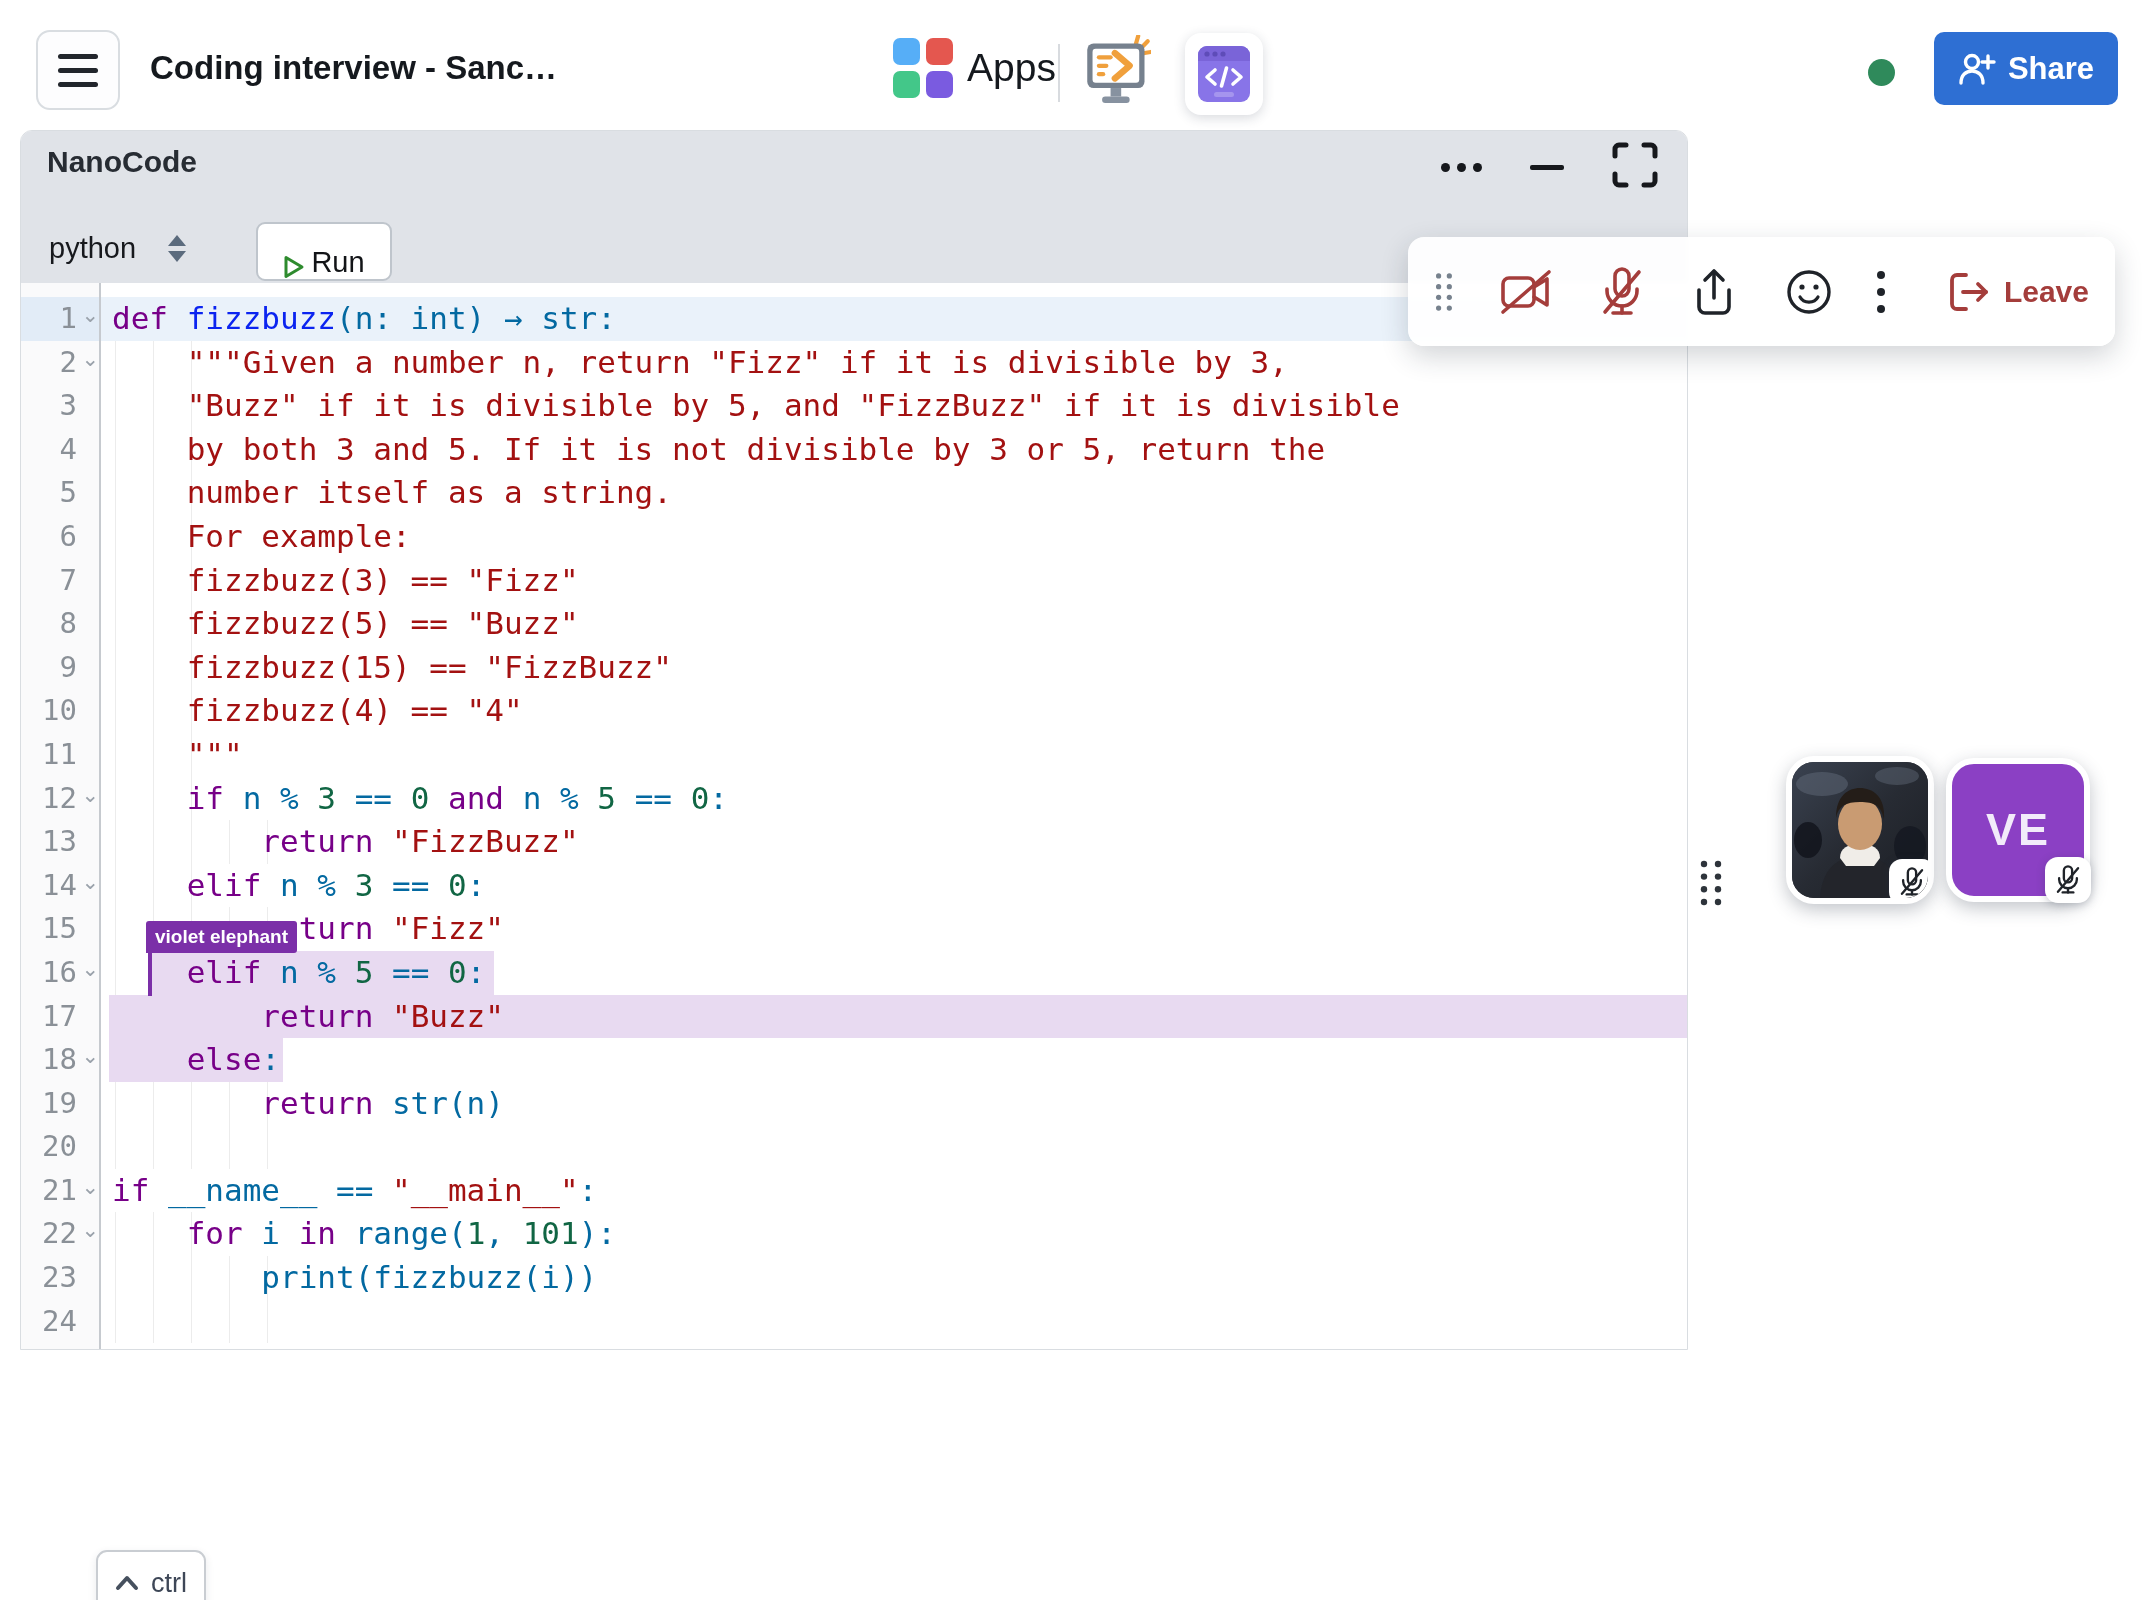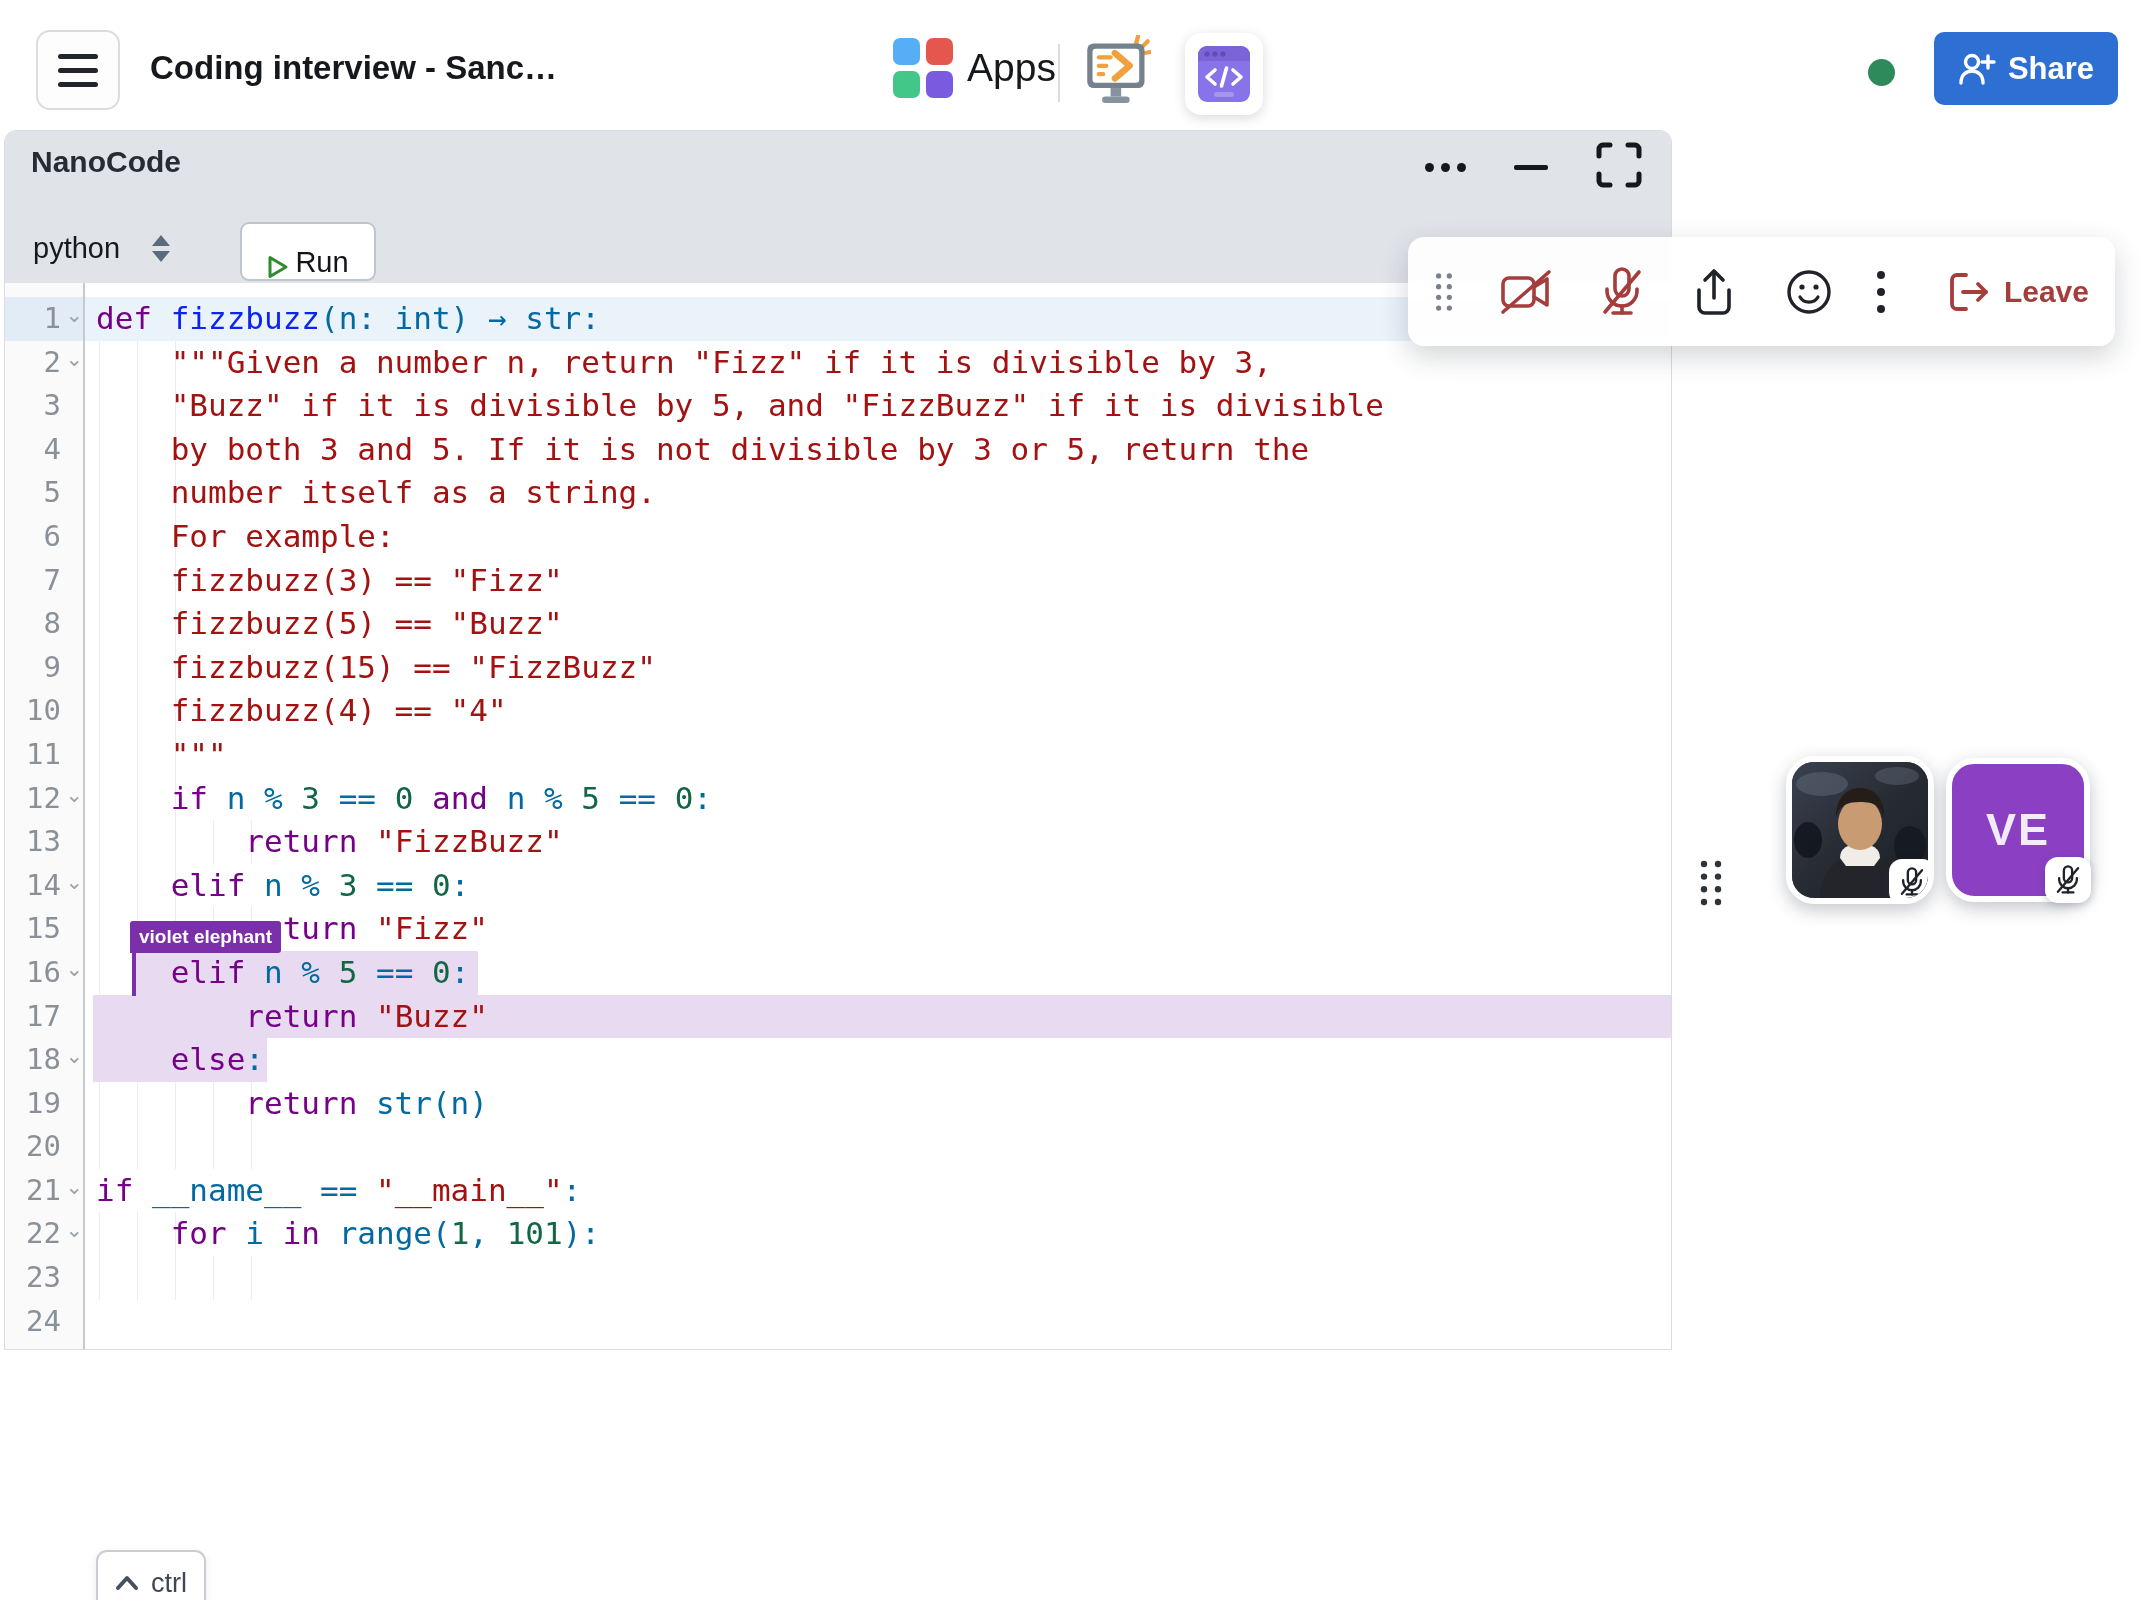--- a/index.html
+++ b/index.html
@@ -17,21 +17,21 @@
   #apps-grid i{border-radius:7px;}
   #topbar-divider{left:1058px;top:44px;width:2px;height:58px;background:#d8dbdf;}
   #screenshare-app{left:1080px;top:32px;width:76px;height:76px;display:flex;align-items:center;justify-content:center;cursor:pointer;}
   #code-app{left:1185px;top:33px;width:78px;height:82px;background:#ffffff;border-radius:16px;
             box-shadow:0 3px 12px rgba(40,50,70,.18);display:flex;align-items:center;justify-content:center;cursor:pointer;}
   #status-dot{left:1868px;top:59px;width:27px;height:27px;border-radius:50%;background:#2f8a5b;}
   #share-btn{left:1934px;top:32px;width:184px;height:73px;background:#2e6fd3;border-radius:10px;color:#fff;
              display:flex;align-items:center;justify-content:center;gap:12px;font-size:31px;font-weight:600;cursor:pointer;}
 
   
-  #panel{left:4px;top:130px;width:1668px;height:1220px;background:#ffffff;border:1px solid #d9dde1;
+  #panel{left:20px;top:130px;width:1668px;height:1220px;background:#ffffff;border:1px solid #d9dde1;
          border-radius:12px 12px 0 0;box-sizing:border-box;}
   #panel-header{position:absolute;left:0;top:0;right:0;height:152px;background:#e0e3e8;border-radius:11px 11px 0 0;
                 border-bottom:1px solid #d2d6db;}
   #panel-title{position:absolute;left:26px;top:14px;font-size:30px;font-weight:600;color:#272c33;}
   #panel-kebab{position:absolute;left:1412px;top:16px;width:56px;height:40px;display:flex;align-items:center;justify-content:center;gap:7px;cursor:pointer;}
   #panel-kebab i{width:9px;height:9px;border-radius:50%;background:#16181c;}
   #panel-minimize{position:absolute;left:1502px;top:16px;width:48px;height:40px;display:flex;align-items:center;justify-content:center;cursor:pointer;}
   #panel-minimize i{width:34px;height:5px;background:#16181c;border-radius:2px;}
   #panel-fullscreen{position:absolute;left:1588px;top:8px;width:52px;height:52px;display:flex;align-items:center;justify-content:center;cursor:pointer;}
   #lang-select{position:absolute;left:28px;top:92px;height:50px;display:flex;align-items:center;gap:32px;font-size:29px;color:#17191d;cursor:pointer;}
@@ -295,20 +295,21 @@
           <div class="cline"><div class="iguide" style="left: 14px;"></div><div class="iguide" style="left: 52px;"></div><div class="iguide" style="left: 90px;"></div><div class="iguide" style="left: 128px;"></div><div class="iguide" style="left: 166px;"></div><span class="ltxt">        <span class="tk-k">return</span><span class="tk-p"> </span><span class="tk-s">"FizzBuzz"</span></span></div>
           <div class="cline"><div class="iguide" style="left: 14px;"></div><div class="iguide" style="left: 52px;"></div><div class="iguide" style="left: 90px;"></div><span class="ltxt">    <span class="tk-k">elif</span><span class="tk-p"> n % </span><span class="tk-n">3</span><span class="tk-p"> == </span><span class="tk-n">0</span><span class="tk-p">:</span></span></div>
           <div class="cline"><div class="iguide" style="left: 14px;"></div><div class="iguide" style="left: 52px;"></div><div class="iguide" style="left: 90px;"></div><div class="iguide" style="left: 128px;"></div><div class="iguide" style="left: 166px;"></div><span class="ltxt">        <span class="tk-k">return</span><span class="tk-p"> </span><span class="tk-s">"Fizz"</span></span></div>
           <div class="cline"><div class="sel" style="left: 47px; width: 346px;"></div><div class="iguide" style="left: 14px;"></div><div class="iguide" style="left: 52px;"></div><div class="iguide" style="left: 90px;"></div><div class="caret"></div><div class="sel-label">violet elephant</div><span class="ltxt">    <span class="tk-k">elif</span><span class="tk-p"> n % </span><span class="tk-n">5</span><span class="tk-p"> == </span><span class="tk-n">0</span><span class="tk-p">:</span></span></div>
           <div class="cline"><div class="sel" style="left: 8px; right: 0px;"></div><div class="iguide" style="left: 14px;"></div><div class="iguide" style="left: 52px;"></div><div class="iguide" style="left: 90px;"></div><div class="iguide" style="left: 128px;"></div><div class="iguide" style="left: 166px;"></div><span class="ltxt">        <span class="tk-k">return</span><span class="tk-p"> </span><span class="tk-s">"Buzz"</span></span></div>
           <div class="cline"><div class="sel" style="left: 8px; width: 174px;"></div><div class="iguide" style="left: 14px;"></div><div class="iguide" style="left: 52px;"></div><div class="iguide" style="left: 90px;"></div><span class="ltxt">    <span class="tk-k">else</span><span class="tk-p">:</span></span></div>
           <div class="cline"><div class="iguide" style="left: 14px;"></div><div class="iguide" style="left: 52px;"></div><div class="iguide" style="left: 90px;"></div><div class="iguide" style="left: 128px;"></div><div class="iguide" style="left: 166px;"></div><span class="ltxt">        <span class="tk-k">return</span><span class="tk-p"> str(n)</span></span></div>
           <div class="cline"><div class="iguide" style="left: 14px;"></div><div class="iguide" style="left: 52px;"></div><div class="iguide" style="left: 90px;"></div><div class="iguide" style="left: 128px;"></div><div class="iguide" style="left: 166px;"></div><span class="ltxt"></span></div>
           <div class="cline"><span class="ltxt"><span class="tk-k">if</span><span class="tk-p"> __name__ == </span><span class="tk-s">"__main__"</span><span class="tk-p">:</span></span></div>
           <div class="cline"><div class="iguide" style="left: 14px;"></div><div class="iguide" style="left: 52px;"></div><div class="iguide" style="left: 90px;"></div><span class="ltxt">    <span class="tk-k">for</span><span class="tk-p"> i </span><span class="tk-k">in</span><span class="tk-p"> range(</span><span class="tk-n">1</span><span class="tk-p">, </span><span class="tk-n">101</span><span class="tk-p">):</span></span></div>
+          <div class="cline"><div class="iguide" style="left: 14px;"></div><div class="iguide" style="left: 52px;"></div><div class="iguide" style="left: 90px;"></div><div class="iguide" style="left: 128px;"></div><div class="iguide" style="left: 166px;"></div><span class="ltxt">        <span class="tk-p">print(fizzbuzz(i))</span></span></div>
           <div class="cline"><div class="iguide" style="left: 14px;"></div><div class="iguide" style="left: 52px;"></div><div class="iguide" style="left: 90px;"></div><div class="iguide" style="left: 128px;"></div><div class="iguide" style="left: 166px;"></div><span class="ltxt"></span></div>
         </div>
     </div>
   </div>
 
   <div class="abs" id="call-toolbar">
     <svg width="26" height="58" viewBox="0 0 26 58" style="cursor:grab;margin-right:22px;">
       <g fill="#76818d">
         <circle cx="6" cy="8" r="3.4"></circle>
           <circle cx="20" cy="8" r="3.4"></circle>

